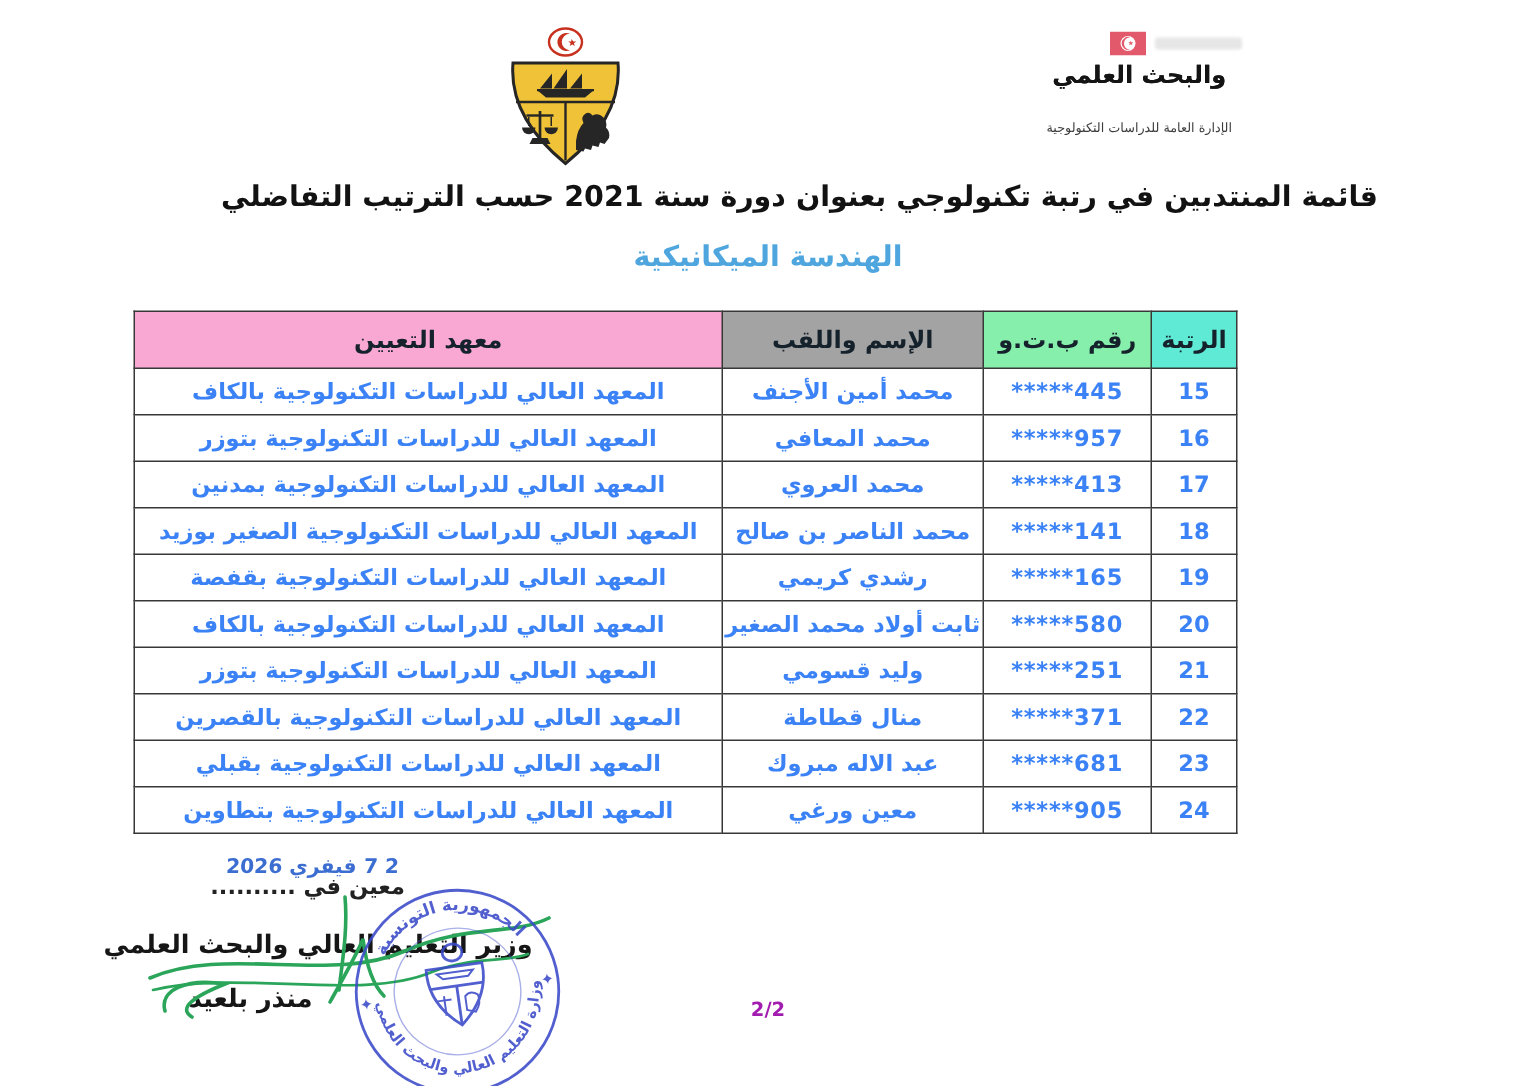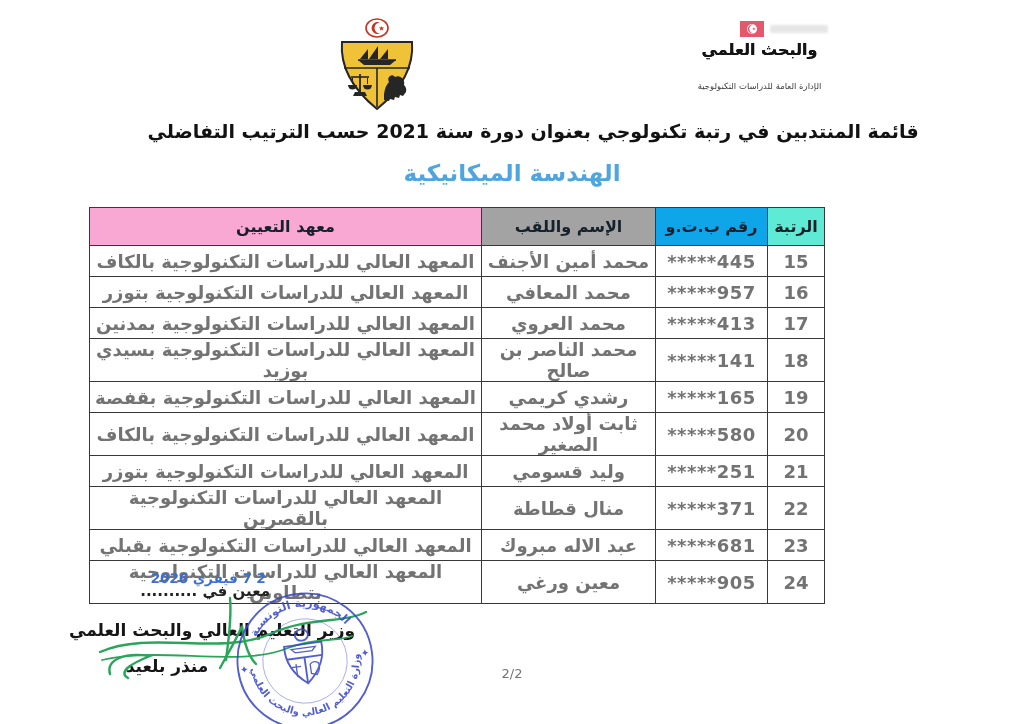--- a/index.html
+++ b/index.html
@@ -16,48 +16,48 @@
   .flag-svg { position:absolute; left:88px; top:1px; width:24px; height:16px; }
   .faint-smudge { position:absolute; left:118px; top:5px; width:58px; height:8px;
     background:#b9b9b9; opacity:.35; filter:blur(1px); border-radius:2px; }
   .ministry-name { font-weight:bold; font-size:16px; line-height:1.3; color:#141414;
     letter-spacing:.5px; text-shadow:0 0 .4px #141414; }
   .ministry-dept { font-size:8.5px; color:#3c3c3c; margin-top:20px; letter-spacing:.3px; }
   
   .title-main { position:absolute; top:120px; left:0; width:100%; text-align:center;
     direction:rtl; font-size:19px; font-weight:bold; color:#121212;margin-left:21px; }
   .title-specialty { position:absolute; top:160px; left:0; width:100%; text-align:center;
-    direction:rtl; font-size:23px; font-weight:bold; }
+    direction:rtl; font-size:19px; font-weight:bold; }
   
   .doc-table { position:absolute; left:89px; top:207px; width:735px;
     border-collapse:collapse; direction:rtl; table-layout:fixed; }
   .doc-table th, .doc-table td { border:1.6px solid #383838; text-align:center;
     vertical-align:middle; font-weight:bold; overflow:hidden; }
   .doc-table th { height:38px; font-size:16px; color:#15212b; }
-  .doc-table td { height:31px; font-size:18px; color:#737373; }
+  .doc-table td { height:31px; font-size:15px; color:#3b82f6; }
   .col-rank  { width:57px;  font-size:15px; }
   .col-id    { width:112px; }
   .col-name  { width:174px; }
   .col-institute { width:392px; }
   .ltr { direction:ltr; unicode-bidi:embed; letter-spacing:.5px; }
   
   .footer-area { position:absolute; left:30px; top:568px; width:440px; height:156px; }
   .date-line { position:absolute; left:80px; top:14px; width:160px; direction:rtl;
     font-size:15px; font-weight:bold; color:#222; white-space:nowrap; }
   .stamp-date { position:absolute; left:86px; top:2px; width:150px; direction:rtl;
     font-size:13.5px; font-weight:bold; white-space:nowrap; transform:skewX(-3deg); }
   .minister-title { position:absolute; left:22px; top:52px; width:320px; direction:rtl;
     text-align:center; font-size:17px; font-weight:bold; color:#161616; white-space:nowrap; }
   .minister-name { position:absolute; left:62px; top:88px; width:150px; direction:rtl;
     text-align:center; font-size:17px; font-weight:bold; color:#161616; white-space:nowrap; }
   .signature-svg { position:absolute; left:50px; top:22px; width:300px; height:110px; }
   .seal-svg { position:absolute; left:195px; top:18px; width:160px; height:150px;
     opacity:.88; transform:rotate(-8deg); }
   .page-number { position:absolute; left:0; top:666px; width:100%; text-align:center;
-    font-size:13px; font-weight:normal; color:#737373; }
+    font-size:13px; font-weight:bold; color:#a21caf; }
 </style>
 </head>
 <body>
 
 <div class="page">
 
   <svg class="coat-of-arms" viewBox="0 0 114 96" xmlns="http://www.w3.org/2000/svg">
     <ellipse cx="57" cy="12" rx="11" ry="9" fill="#fff" stroke="#c8311f" stroke-width="1.6"></ellipse>
     <path d="M60,6.5 a6,6 0 1 0 0,11 a4.6,4.6 0 1 1 0,-11 Z" fill="#c8311f"></path>
     <path d="M61,10 l1.2,1.6 2,0 -1.6,1.2 .6,1.9 -1.7,-1.1 -1.7,1.1 .6,-1.9 -1.6,-1.2 2,0 Z" fill="#c8311f"></path>
@@ -104,21 +104,21 @@
   <table class="doc-table">
     <colgroup>
       <col class="col-rank">
         <col class="col-id">
         <col class="col-name">
         <col class="col-institute">
     </colgroup>
     <thead>
       <tr>
         <th class="col-rank" style="background: #5eead4;">الرتبة</th>
-        <th class="col-id" style="background: #0ea5e9;">رقم ب.ت.و</th>
+        <th class="col-id" style="background: #86efac;">رقم ب.ت.و</th>
         <th class="col-name" style="background: #a3a3a3;">الإسم واللقب</th>
         <th class="col-institute" style="background: #f9a8d4;">معهد التعيين</th>
       </tr>
     </thead>
     <tbody>
     <tr>
       <td class="col-rank">15</td>
       <td class="col-id"><span class="ltr">*****445</span></td>
       <td class="col-name">محمد أمين الأجنف</td>
       <td class="col-institute">المعهد العالي للدراسات التكنولوجية بالكاف</td>
@@ -135,21 +135,21 @@
       <td class="col-rank">17</td>
       <td class="col-id"><span class="ltr">*****413</span></td>
       <td class="col-name">محمد العروي</td>
       <td class="col-institute">المعهد العالي للدراسات التكنولوجية بمدنين</td>
     </tr>
 
     <tr>
       <td class="col-rank">18</td>
       <td class="col-id"><span class="ltr">*****141</span></td>
       <td class="col-name">محمد الناصر بن صالح</td>
-      <td class="col-institute">المعهد العالي للدراسات التكنولوجية بسيدي بوزيد</td>
+      <td class="col-institute">المعهد العالي للدراسات التكنولوجية الصغير بوزيد</td>
     </tr>
 
     <tr>
       <td class="col-rank">19</td>
       <td class="col-id"><span class="ltr">*****165</span></td>
       <td class="col-name">رشدي كريمي</td>
       <td class="col-institute">المعهد العالي للدراسات التكنولوجية بقفصة</td>
     </tr>
 
     <tr>

